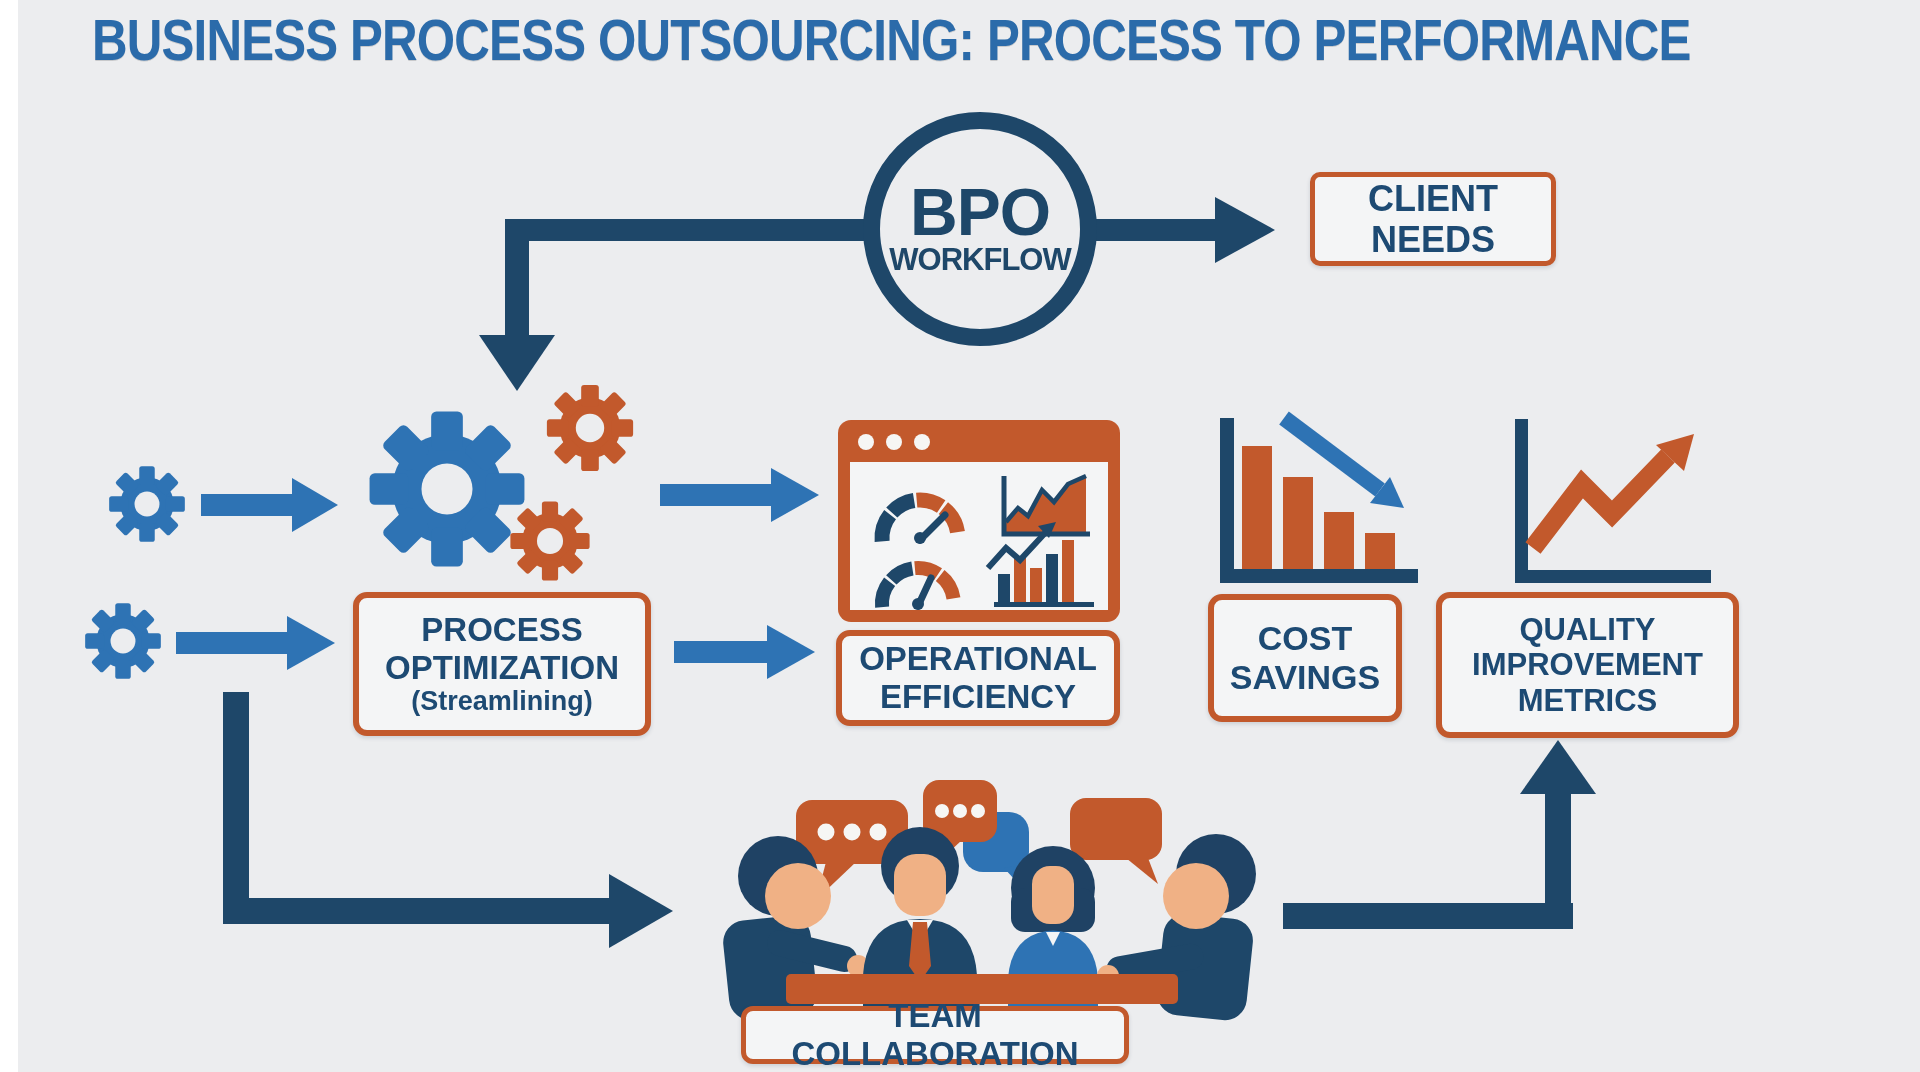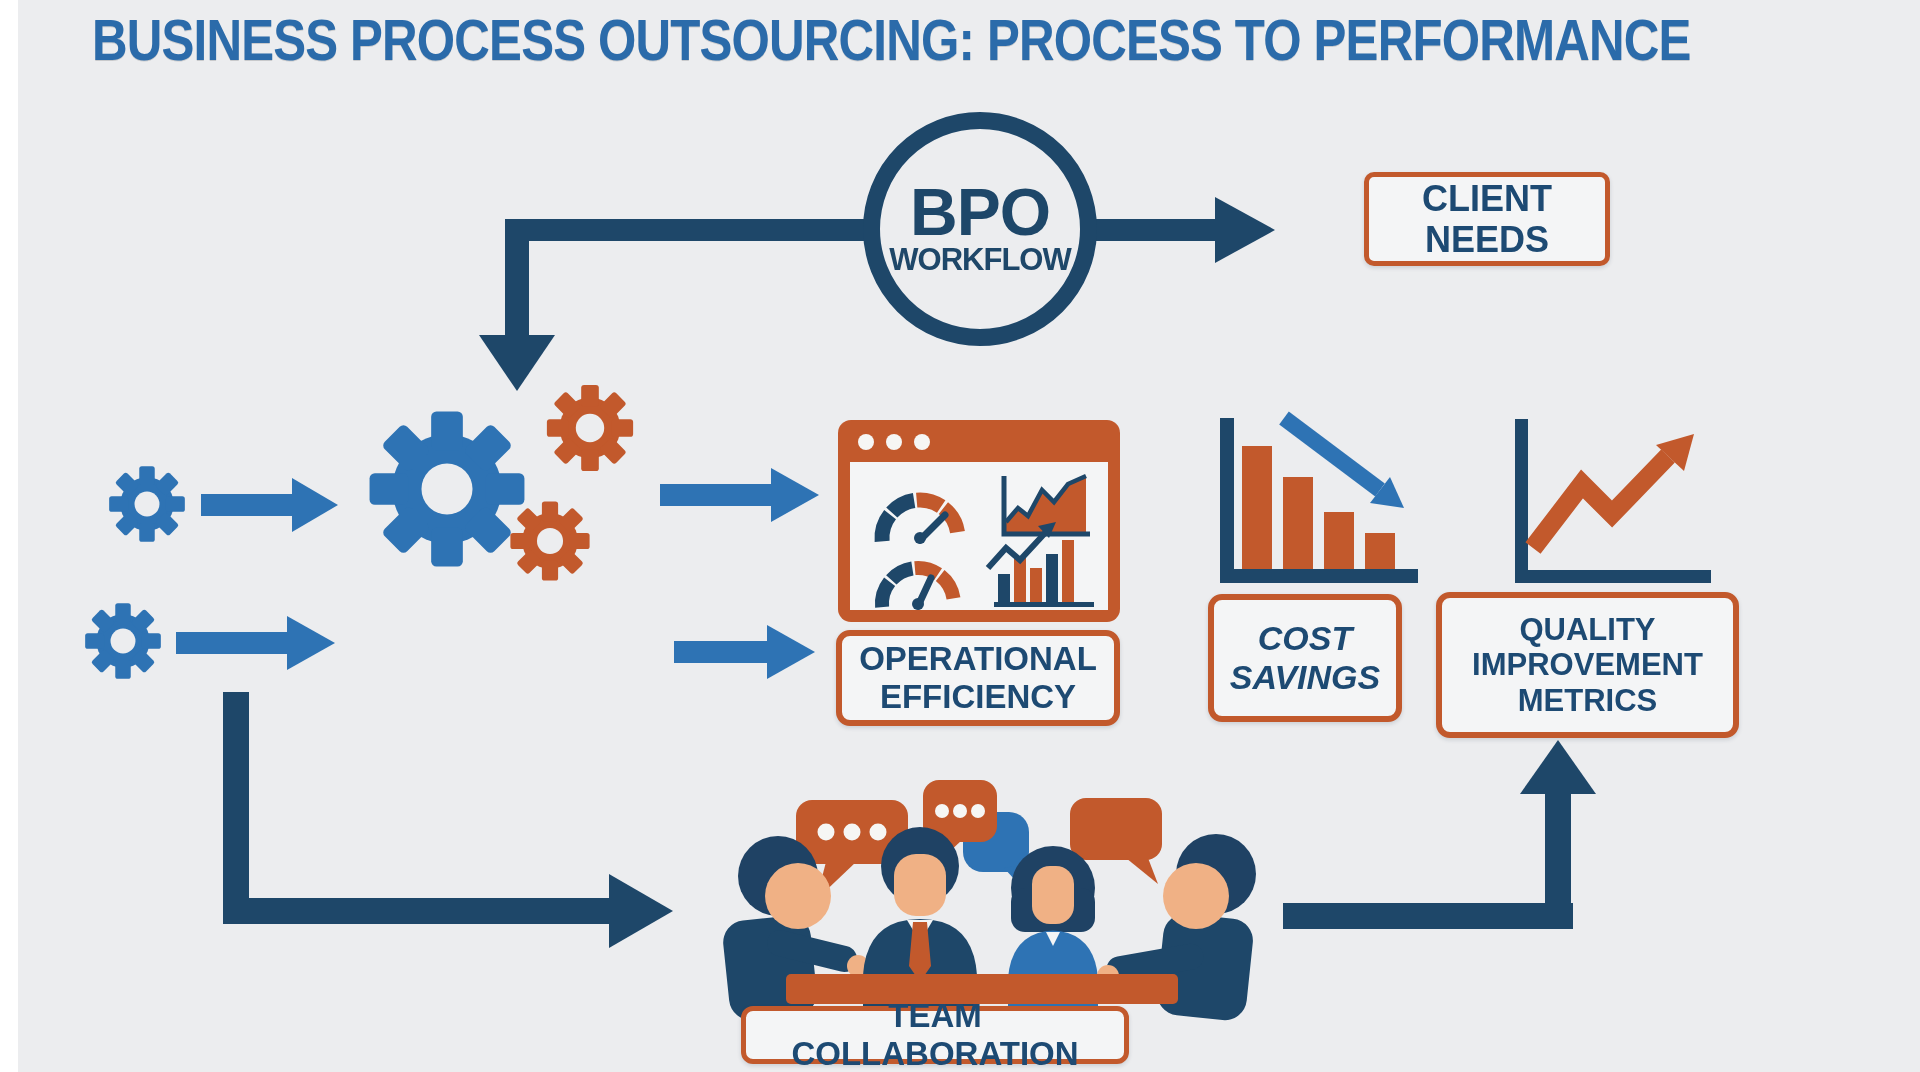--- a/index.html
+++ b/index.html
@@ -70,21 +70,21 @@
   <div class="tri" style="left:461px;top:335px;border-left:38px solid transparent;border-right:38px solid transparent;border-top:56px solid var(--navy,#1e4769);"></div>
 
   <div class="bar" style="left:1076px;top:219px;width:122px;height:22px;"></div>
   <div class="tri" style="left:1197px;top:197px;border-top:33px solid transparent;border-bottom:33px solid transparent;border-left:60px solid var(--navy,#1e4769);"></div>
 
   <div class="bpo-circle">
     <span class="bpo-line1">BPO</span>
     <span class="bpo-line2">WORKFLOW</span>
   </div>
 
-  <div class="obox" style="left:1346px;top:172px;width:246px;height:94px;font-size:36px;border-width:5px;border-radius:10px;">
+  <div class="obox" style="left:1292px;top:172px;width:246px;height:94px;font-size:36px;border-width:5px;border-radius:10px;">
     <span>CLIENT</span>
     <span>NEEDS</span>
   </div>
 
   <svg class="icon" style="left:86px;top:461px;width:86px;height:86px;color:var(--blue,#2e73b4);" viewBox="-50 -50 100 100">
       <use href="#gear"></use>
     </svg>
   <div class="bar blue" style="left:183px;top:494px;width:92px;height:22px;"></div>
   <div class="tri" style="left:274px;top:478px;border-top:27px solid transparent;border-bottom:27px solid transparent;border-left:46px solid var(--blue,#2e73b4);"></div>
 
@@ -100,20 +100,25 @@
 
   <svg class="icon" style="left:62px;top:598px;width:86px;height:86px;color:var(--blue,#2e73b4);" viewBox="-50 -50 100 100">
       <use href="#gear"></use>
     </svg>
   <div class="bar blue" style="left:158px;top:632px;width:112px;height:22px;"></div>
   <div class="tri" style="left:269px;top:616px;border-top:27px solid transparent;border-bottom:27px solid transparent;border-left:48px solid var(--blue,#2e73b4);"></div>
 
   <div class="bar blue" style="left:642px;top:484px;width:112px;height:22px;"></div>
   <div class="tri" style="left:753px;top:468px;border-top:27px solid transparent;border-bottom:27px solid transparent;border-left:48px solid var(--blue,#2e73b4);"></div>
 
+  <div class="obox" style="left:335px;top:592px;width:298px;height:144px;">
+    <span style="font-size:33px;">PROCESS</span>
+    <span style="font-size:33px;">OPTIMIZATION</span>
+    <span style="font-size:27px;">(Streamlining)</span>
+  </div>
 
   <div class="bar blue" style="left:656px;top:641px;width:94px;height:22px;"></div>
   <div class="tri" style="left:749px;top:625px;border-top:27px solid transparent;border-bottom:27px solid transparent;border-left:48px solid var(--blue,#2e73b4);"></div>
 
   <svg class="icon" style="left:820px;top:420px;width:282px;height:202px;" viewBox="0 0 282 202">
     <rect x="0" y="0" width="282" height="202" rx="13" fill="var(--orange,#c2592c)"></rect>
     <rect x="12" y="42" width="258" height="148" fill="var(--panel,#f4f5f6)"></rect>
     <circle cx="28" cy="22" r="8" fill="var(--white,#f6f6f4)"></circle>
     <circle cx="56" cy="22" r="8" fill="var(--white,#f6f6f4)"></circle>
     <circle cx="84" cy="22" r="8" fill="var(--white,#f6f6f4)"></circle>
@@ -159,21 +164,21 @@
     <rect x="12" y="10" width="14" height="165" fill="var(--navy,#1e4769)"></rect>
     <rect x="12" y="161" width="198" height="14" fill="var(--navy,#1e4769)"></rect>
     <rect x="34" y="38" width="30" height="123" fill="var(--orange,#c2592c)"></rect>
     <rect x="75" y="69" width="30" height="92" fill="var(--orange,#c2592c)"></rect>
     <rect x="116" y="104" width="30" height="57" fill="var(--orange,#c2592c)"></rect>
     <rect x="157" y="125" width="30" height="36" fill="var(--orange,#c2592c)"></rect>
     <line x1="76" y1="10" x2="172" y2="82" stroke="var(--blue,#2e73b4)" stroke-width="16"></line>
     <polygon points="196,100 162,95 182,69" fill="var(--blue,#2e73b4)"></polygon>
   </svg>
 
-  <div class="obox" style="left:1190px;top:594px;width:194px;height:128px;font-size:34px;font-style:italic;">
+  <div class="obox" style="left:1190px;top:594px;width:194px;height:128px;font-size:34px;">
     <span>COST</span>
     <span>SAVINGS</span>
   </div>
 
   <svg class="icon" style="left:1490px;top:408px;width:210px;height:180px;" viewBox="0 0 210 180">
     <rect x="7" y="11" width="13" height="164" fill="var(--navy,#1e4769)"></rect>
     <rect x="7" y="162" width="196" height="13" fill="var(--navy,#1e4769)"></rect>
     <polyline points="25,140 74,76 104,106 160,48" fill="none" stroke="var(--orange,#c2592c)" stroke-width="19"></polyline>
     <polygon points="186,26 176,63 148,37" fill="var(--orange,#c2592c)"></polygon>
   </svg>

